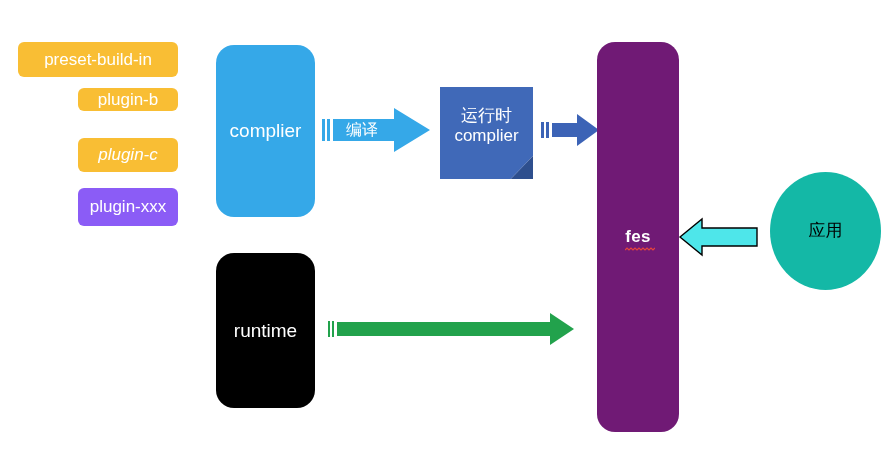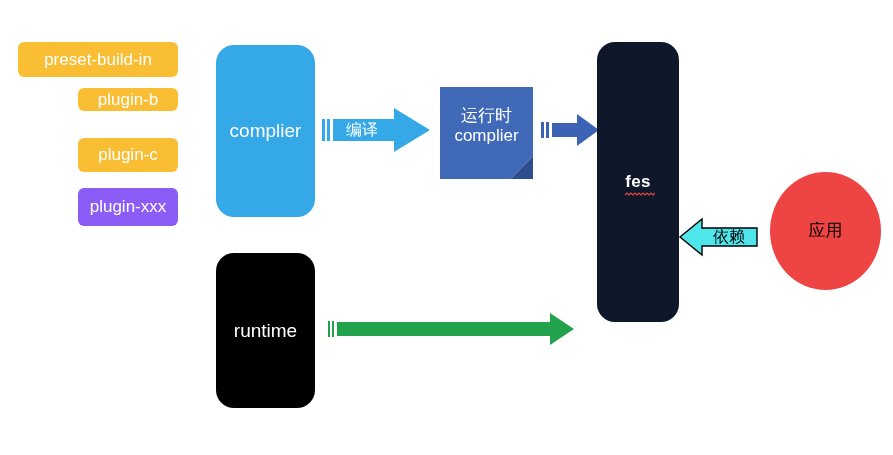--- a/index.html
+++ b/index.html
@@ -122,21 +122,21 @@
 <div id="canvas">
 
   <div class="node chip" style="left:18px; top:42px; width:160px; height:35px; background:#F9BE34;">
     <span>preset-build-in</span>
   </div>
 
   <div class="node chip" style="left:78px; top:88px; width:100px; height:23px; background:#F9BE34;">
     <span>plugin-b</span>
   </div>
 
-  <div class="node chip" style="left:78px; top:138px; width:100px; height:34px; background:#F9BE34;">
+  <div class="node chip" style="left:78px; top:138px; width:100px; height:34px; background:#F9BE34;font-style:italic;">
     <span>plugin-c</span>
   </div>
 
   <div class="node chip" style="left:78px; top:188px; width:100px; height:38px; background:#8b5cf6; word-break:break-all;">
     <span>plugin-xxx</span>
   </div>
 
   <div class="node pillar" style="left:216px; top:45px; width:99px; height:172px; background:#35A8E8;">
     <span>complier</span>
   </div>
@@ -172,33 +172,32 @@
   </div>
 
   <div class="arrow" style="left:328px; top:310px; width:248px; height:38px;">
     <svg width="248" height="38" viewBox="0 0 248 38">
       <rect x="0" y="11" width="2" height="16" fill="#22A24C"></rect>
       <rect x="4" y="11" width="2" height="16" fill="#22A24C"></rect>
       <polygon points="9,12 222,12 222,3 246,19 222,35 222,26 9,26" fill="#22A24C"></polygon>
     </svg>
   </div>
 
-  <div class="node pillar" style="left:597px; top:42px; width:82px; height:280px; background:#0f172a;">
+  <div class="node pillar" style="left:597px; top:42px; width:82px; height:390px; background:#701a75;">
     <div class="fes-label">
       <span>fes</span>
       <svg class="fes-squiggle" viewBox="0 0 30 4" preserveAspectRatio="none">
         <path d="M0,3 L2,1 L4,3 L6,1 L8,3 L10,1 L12,3 L14,1 L16,3 L18,1 L20,3 L22,1 L24,3 L26,1 L28,3 L30,1" fill="none" stroke="#E8453C" stroke-width="1.2"></path>
       </svg>
     </div>
   </div>
 
   <div class="arrow" style="left:679px; top:215px; width:80px; height:44px;">
     <svg width="80" height="44" viewBox="0 0 80 44">
       <polygon points="1,22 23,4 23,13 78,13 78,31 23,31 23,40" fill="#4EE6EA" stroke="#000000" stroke-width="1.4" stroke-linejoin="miter"></polygon>
     </svg>
-    <div class="arrow-label dark" style="left:22px; right:2px;">依赖</div>
-  </div>
-
-  <div class="node ellipse" style="left:770px; top:172px; width:111px; height:118px; background:#ef4444;">
+  </div>
+
+  <div class="node ellipse" style="left:770px; top:172px; width:111px; height:118px; background:#14b8a6;">
     <span>应用</span>
   </div>
 
 </div>
 
 </body></html>

